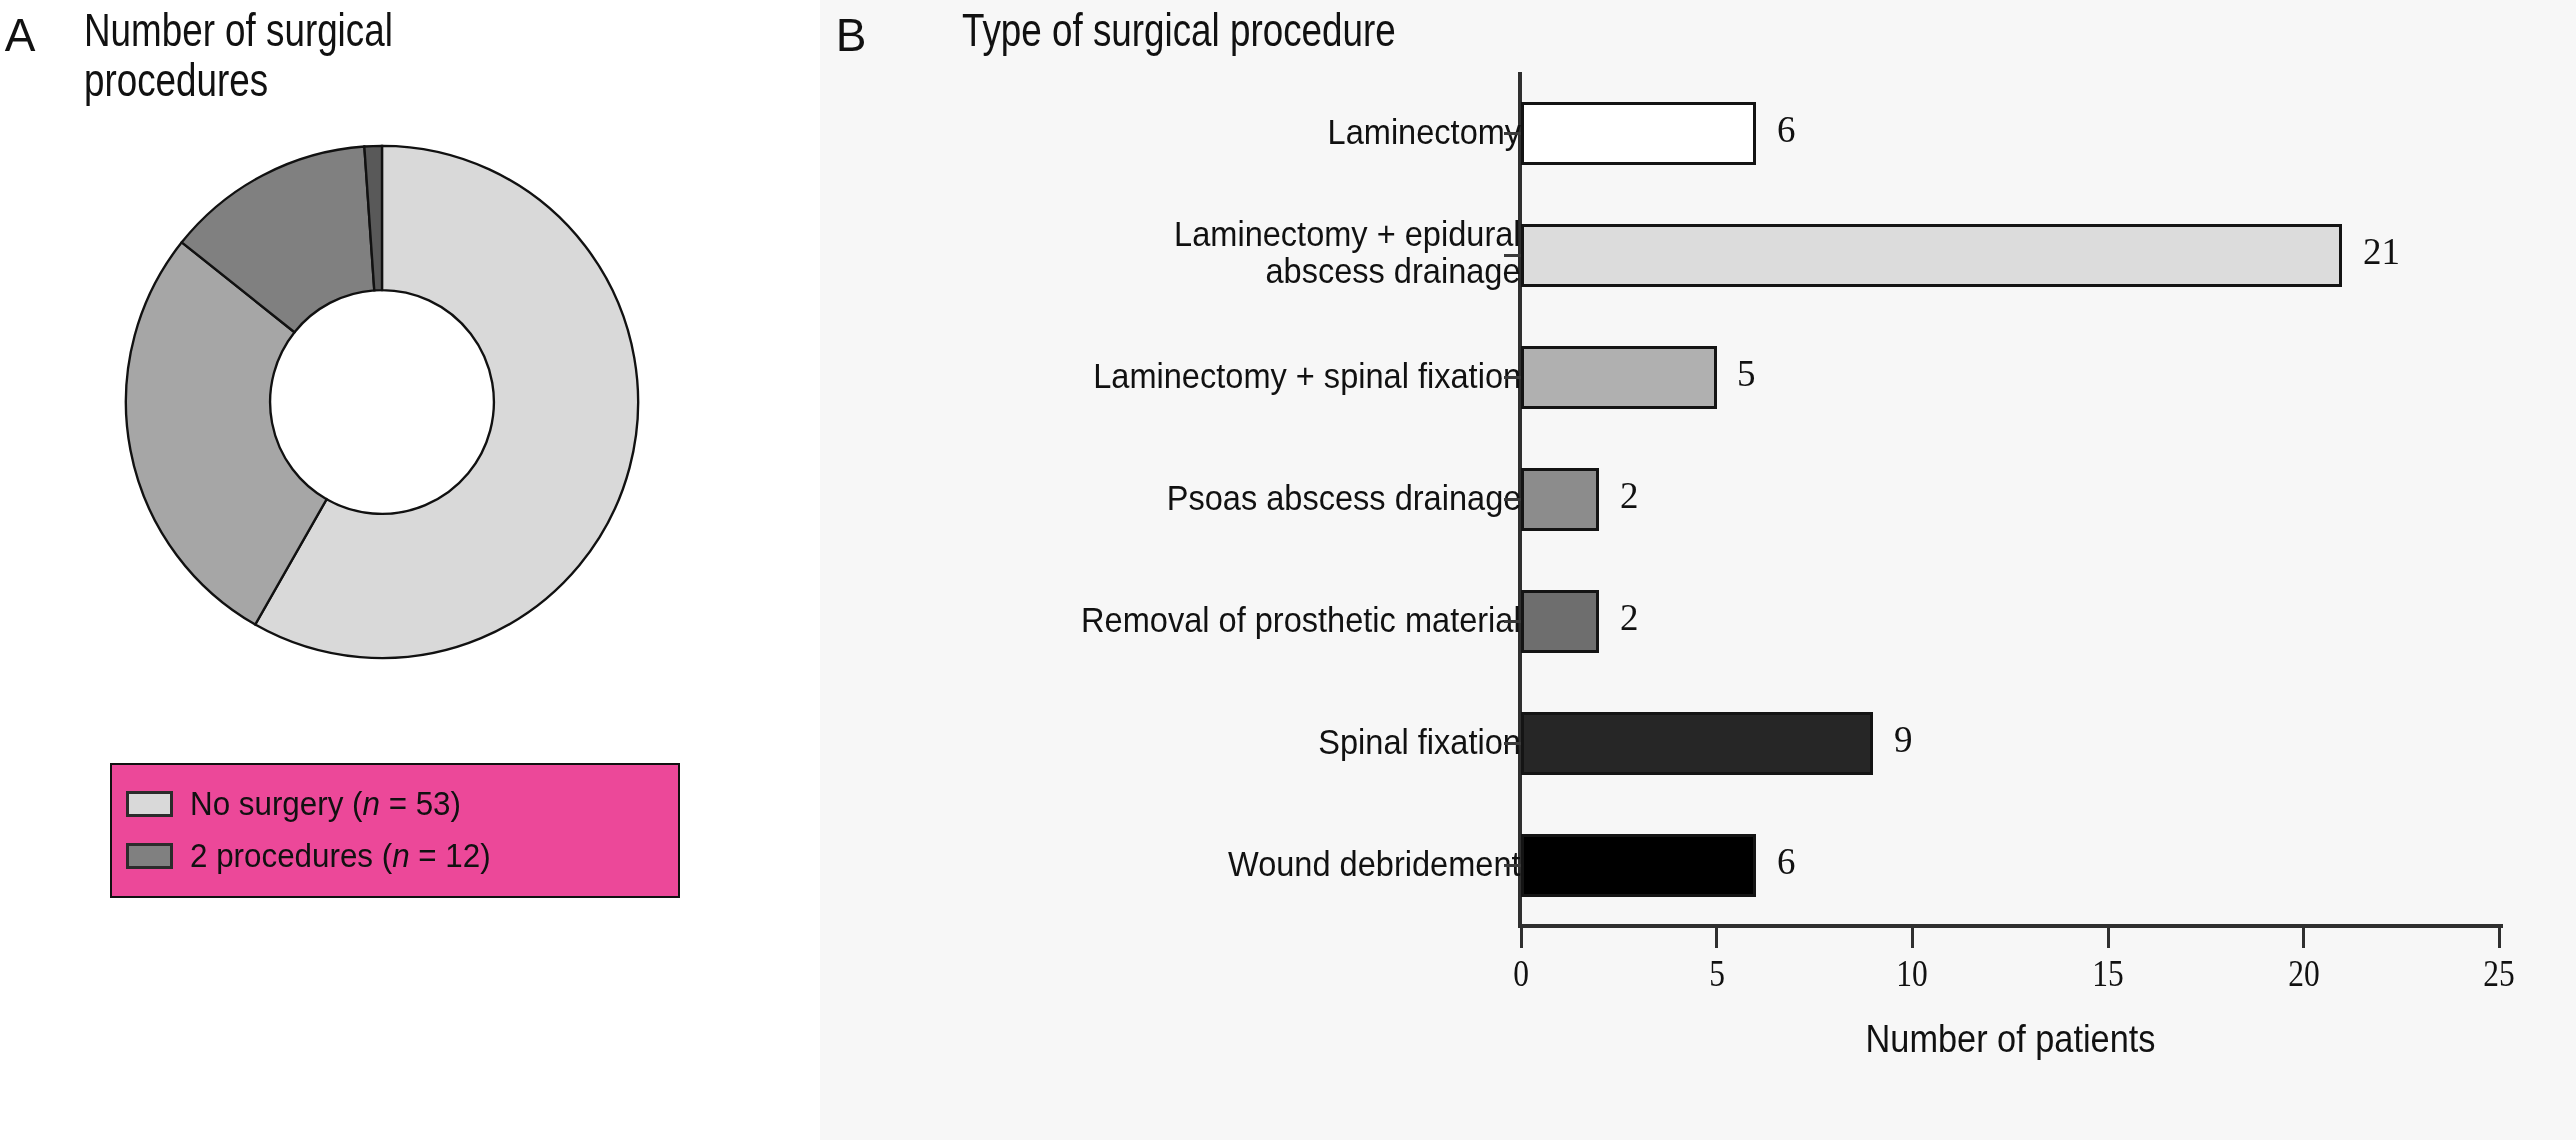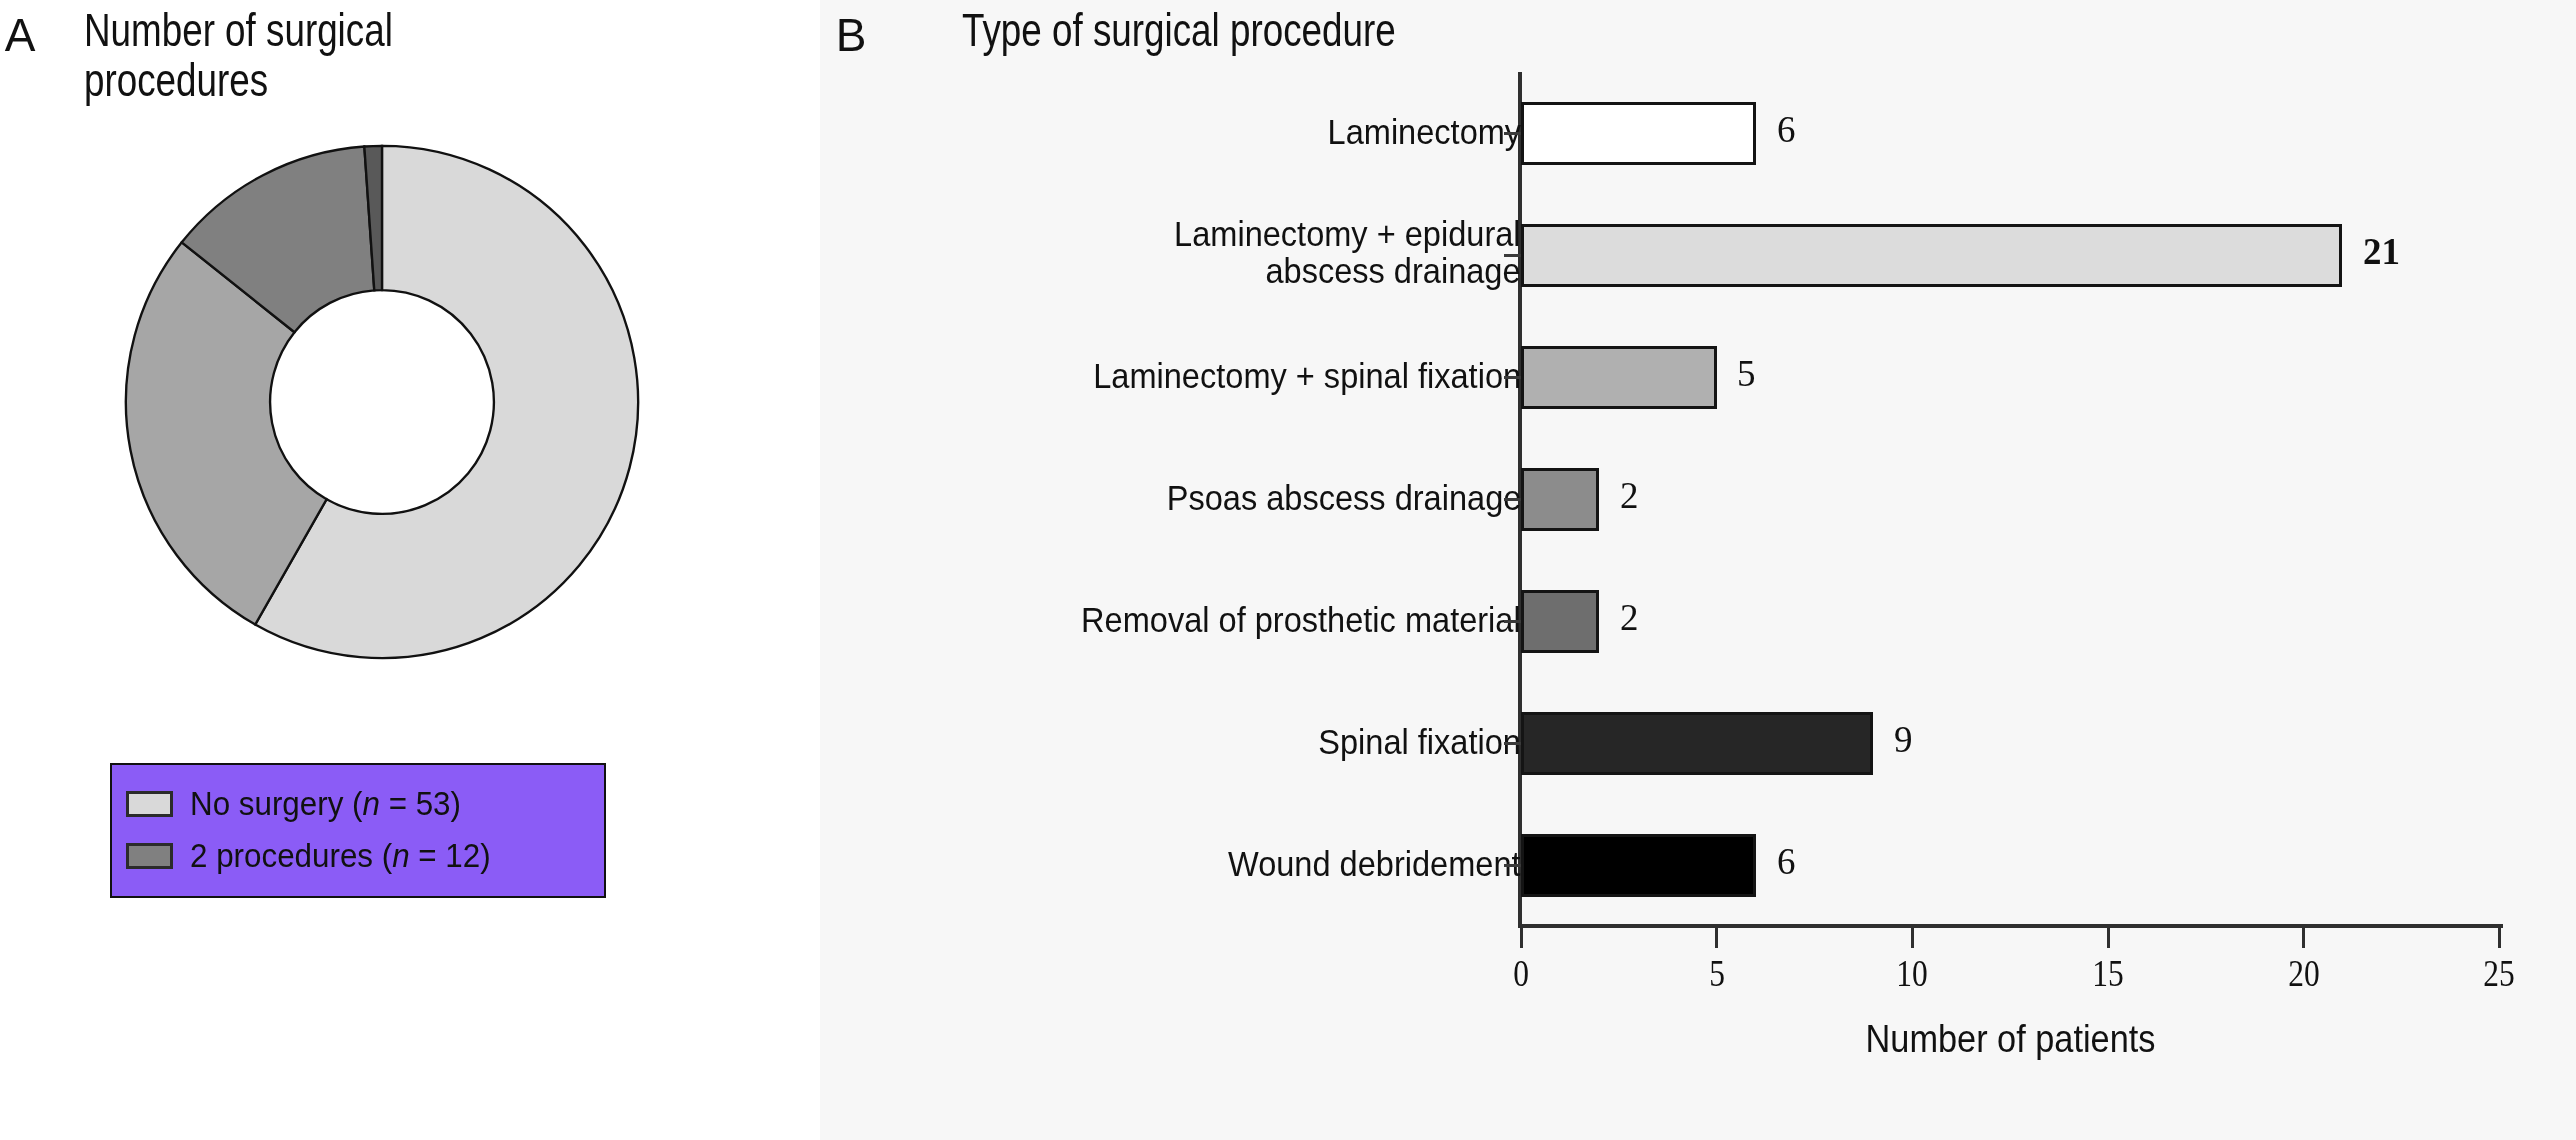--- a/index.html
+++ b/index.html
@@ -60,23 +60,23 @@
     position: absolute;
     left: 118px; top: 138px;
     width: 528px; height: 528px;
   }
   #donut-wrap svg { display: block; width: 528px; height: 528px; }
 
   
   #legend {
     position: absolute;
     left: 110px; top: 763px;
-    width: 496px;
+    width: 570px;
     border: 2.4px solid #111;
-    background: #8b5cf6;
+    background: #ec4899;
     padding: 12.6px 11px 14px 14px;
     box-sizing: border-box;
   }
   .legend-row {
     display: flex;
     align-items: center;
     height: 52px;
   }
   .legend-swatch {
     width: 47px; height: 26px;
@@ -213,21 +213,21 @@
       <div id="x-axis-line"></div>
       <div id="bar-items">
           <div class="cat-label" style="top: 113px;">Laminectomy</div>
           <div class="bar-tick" style="top: 132px;"></div>
           <div class="bar-rect" style="top: 102px; width: 235px; height: 63px; background: rgb(255, 255, 255);"></div>
           <div class="bar-value" style="left: 957px; top: 108px;">6</div>
           <div class="cat-label" style="top: 215px;">Laminectomy + epidural
 abscess drainage</div>
           <div class="bar-tick" style="top: 254px;"></div>
           <div class="bar-rect" style="top: 224px; width: 821px; height: 63px; background: rgb(220, 220, 220);"></div>
-          <div class="bar-value" style="left: 1543px; top: 230px; font-weight: bold;">21</div>
+          <div class="bar-value" style="left: 1543px; top: 230px;">21</div>
           <div class="cat-label" style="top: 357px;">Laminectomy + spinal fixation</div>
           <div class="bar-tick" style="top: 376px;"></div>
           <div class="bar-rect" style="top: 346px; width: 196px; height: 63px; background: rgb(176, 176, 176);"></div>
           <div class="bar-value" style="left: 917px; top: 352px;">5</div>
           <div class="cat-label" style="top: 479px;">Psoas abscess drainage</div>
           <div class="bar-tick" style="top: 498px;"></div>
           <div class="bar-rect" style="top: 468px; width: 78px; height: 63px; background: rgb(140, 140, 140);"></div>
           <div class="bar-value" style="left: 800px; top: 474px;">2</div>
           <div class="cat-label" style="top: 601px;">Removal of prosthetic material</div>
           <div class="bar-tick" style="top: 620px;"></div>

